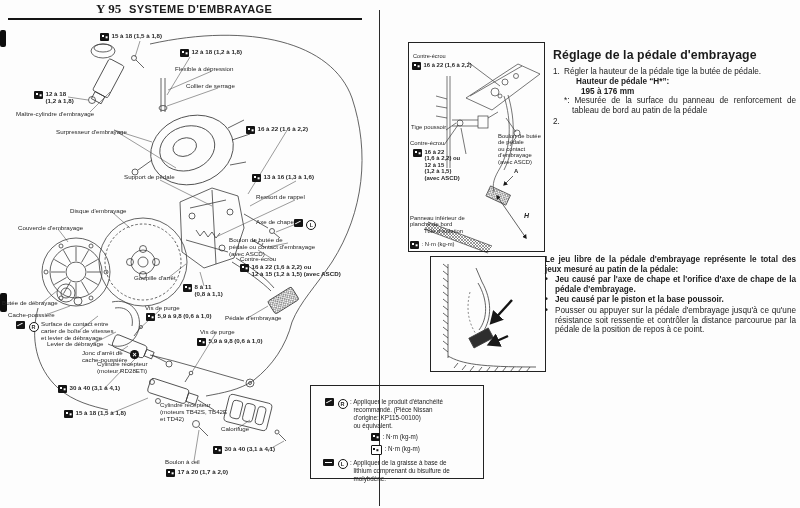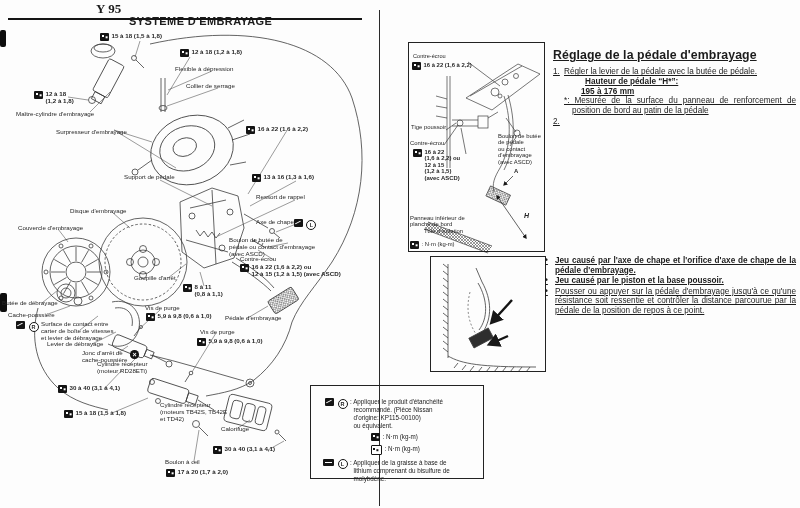--- a/index.html
+++ b/index.html
@@ -1,21 +1,21 @@
 <!DOCTYPE html>
 <html><head>
 <meta charset="utf-8">
 <style>
   html,body{margin:0;padding:0;background:#e8e8e8;}
   #page{position:relative;width:800px;height:508px;background:#fdfdfd;overflow:hidden;
         font-family:"Liberation Sans",sans-serif;color:#1c1c1c;}
   
   .hcode{position:absolute;left:96px;top:1px;font-family:"Liberation Serif",serif;
          font-weight:bold;font-size:13px;}
-  .htitle{position:absolute;left:129px;top:3px;font-weight:bold;font-size:11px;letter-spacing:.4px;margin-top:12px;}
+  .htitle{position:absolute;left:129px;top:3px;font-weight:bold;font-size:11px;letter-spacing:.4px;}
   .hrule{position:absolute;left:8px;top:18px;width:354px;height:2.4px;background:#151515;}
   .vdivider{position:absolute;left:379px;top:10px;width:1px;height:496px;background:#2a2a2a;}
   .blob{position:absolute;background:#0d0d0d;border-radius:2px;}
   
   .layer{position:absolute;left:0;top:0;width:800px;height:508px;}
   .lbl{position:absolute;font-size:6.2px;line-height:1.1;color:#262626;white-space:pre;}
   .lbl.b{font-weight:bold;}
   .lbl.dl{font-size:5.9px;}
   .lbl.it{font-style:italic;font-size:7px;font-weight:bold;}
   .lbl.sm{font-size:5.6px;}
@@ -38,27 +38,27 @@
   .ic-cx{width:8.5px;height:8.5px;background:#141414;border-radius:50%;margin-left:3px;}
   .ic-cx::after{content:"×";position:absolute;left:0;top:-.5px;width:8.5px;text-align:center;
         color:#fff;font-size:7px;line-height:9px;font-weight:bold;}
   
   .fbox{position:absolute;border:1px solid #222;background:transparent;}
   
   .legrow{position:absolute;font-size:6.3px;line-height:1.29;color:#222;white-space:pre;}
   
   .rcol{position:absolute;left:553px;top:48px;width:243px;}
   .rtitle{font-size:12.3px;font-weight:bold;margin:0 0 5px 0;letter-spacing:.1px;}
-  .rcol,.rpara{font-size:8.2px;line-height:1.17;text-decoration:underline;}
+  .rcol,.rpara{font-size:8.2px;line-height:1.17;}
   .step{display:flex;margin-bottom:2px;}
   .step .num{width:11px;flex:none;}
   .step .body{flex:1;}
   .jt{text-align:justify;}
   .b{font-weight:bold;}
-  .i1{margin-left:21px;}
+  .i1{margin-left:12px;}
   .i2{margin-left:17px;}
   .note{padding-left:8px;text-indent:-8px;text-align:justify;}
   .rpara{position:absolute;left:545px;top:255px;width:251px;}
   .bullet{display:flex;margin-top:1px;}
   .bullet .dot{width:10px;flex:none;font-weight:bold;}
   .bullet .bb{flex:1;text-align:justify;}
   svg{position:absolute;left:0;top:0;}
 </style>
 </head>
 <body>
@@ -369,34 +369,35 @@
     <span class="ic ic-bar"></span><span class="ic ic-L">L</span><span class="lt">: Appliquer de la graisse à base de
   lithium comprenant du bisulfure de
   molybdène.</span>
   </div>
 
   <div class="rcol">
     <div class="rtitle">Réglage de la pédale d'embrayage</div>
     <div class="step">
       <span class="num">1.</span>
       <div class="body">
-        <div class="jt">Régler la levier de la pédale avec la butée de pédale.</div>
+        <div class="jt">Régler la hauteur de la pédale tige la butée de pédale.</div>
         <div class="b i1">Hauteur de pédale “H*”:</div>
         <div class="b i2">195 à 176 mm</div>
-        <div class="note">*: Mesurée de la surface du panneau de renforcement de position de bord au patin de la pédale</div>
+        <div class="note">*: Mesurée de la surface du panneau de renforcement de tableau de bord au patin de la pédale</div>
       </div>
     </div>
     <div class="step">
       <span class="num">2.</span>
       <div class="body">
       </div>
     </div>
   </div>
 
   <div class="rpara">
+    <div class="b jt">Le jeu libre de la pédale d'embrayage représente le total des jeux mesuré au patin de la pédale:</div>
     <div class="bullet">
       <span class="dot">•</span>
       <div class="bb b">Jeu causé par l'axe de chape et l'orifice d'axe de chape de la pédale d'embrayage.</div>
     </div>
     <div class="bullet">
       <span class="dot">•</span>
       <div class="bb b">Jeu causé par le piston et la base poussoir.</div>
     </div>
     <div class="bullet">
       <span class="dot">•</span>

